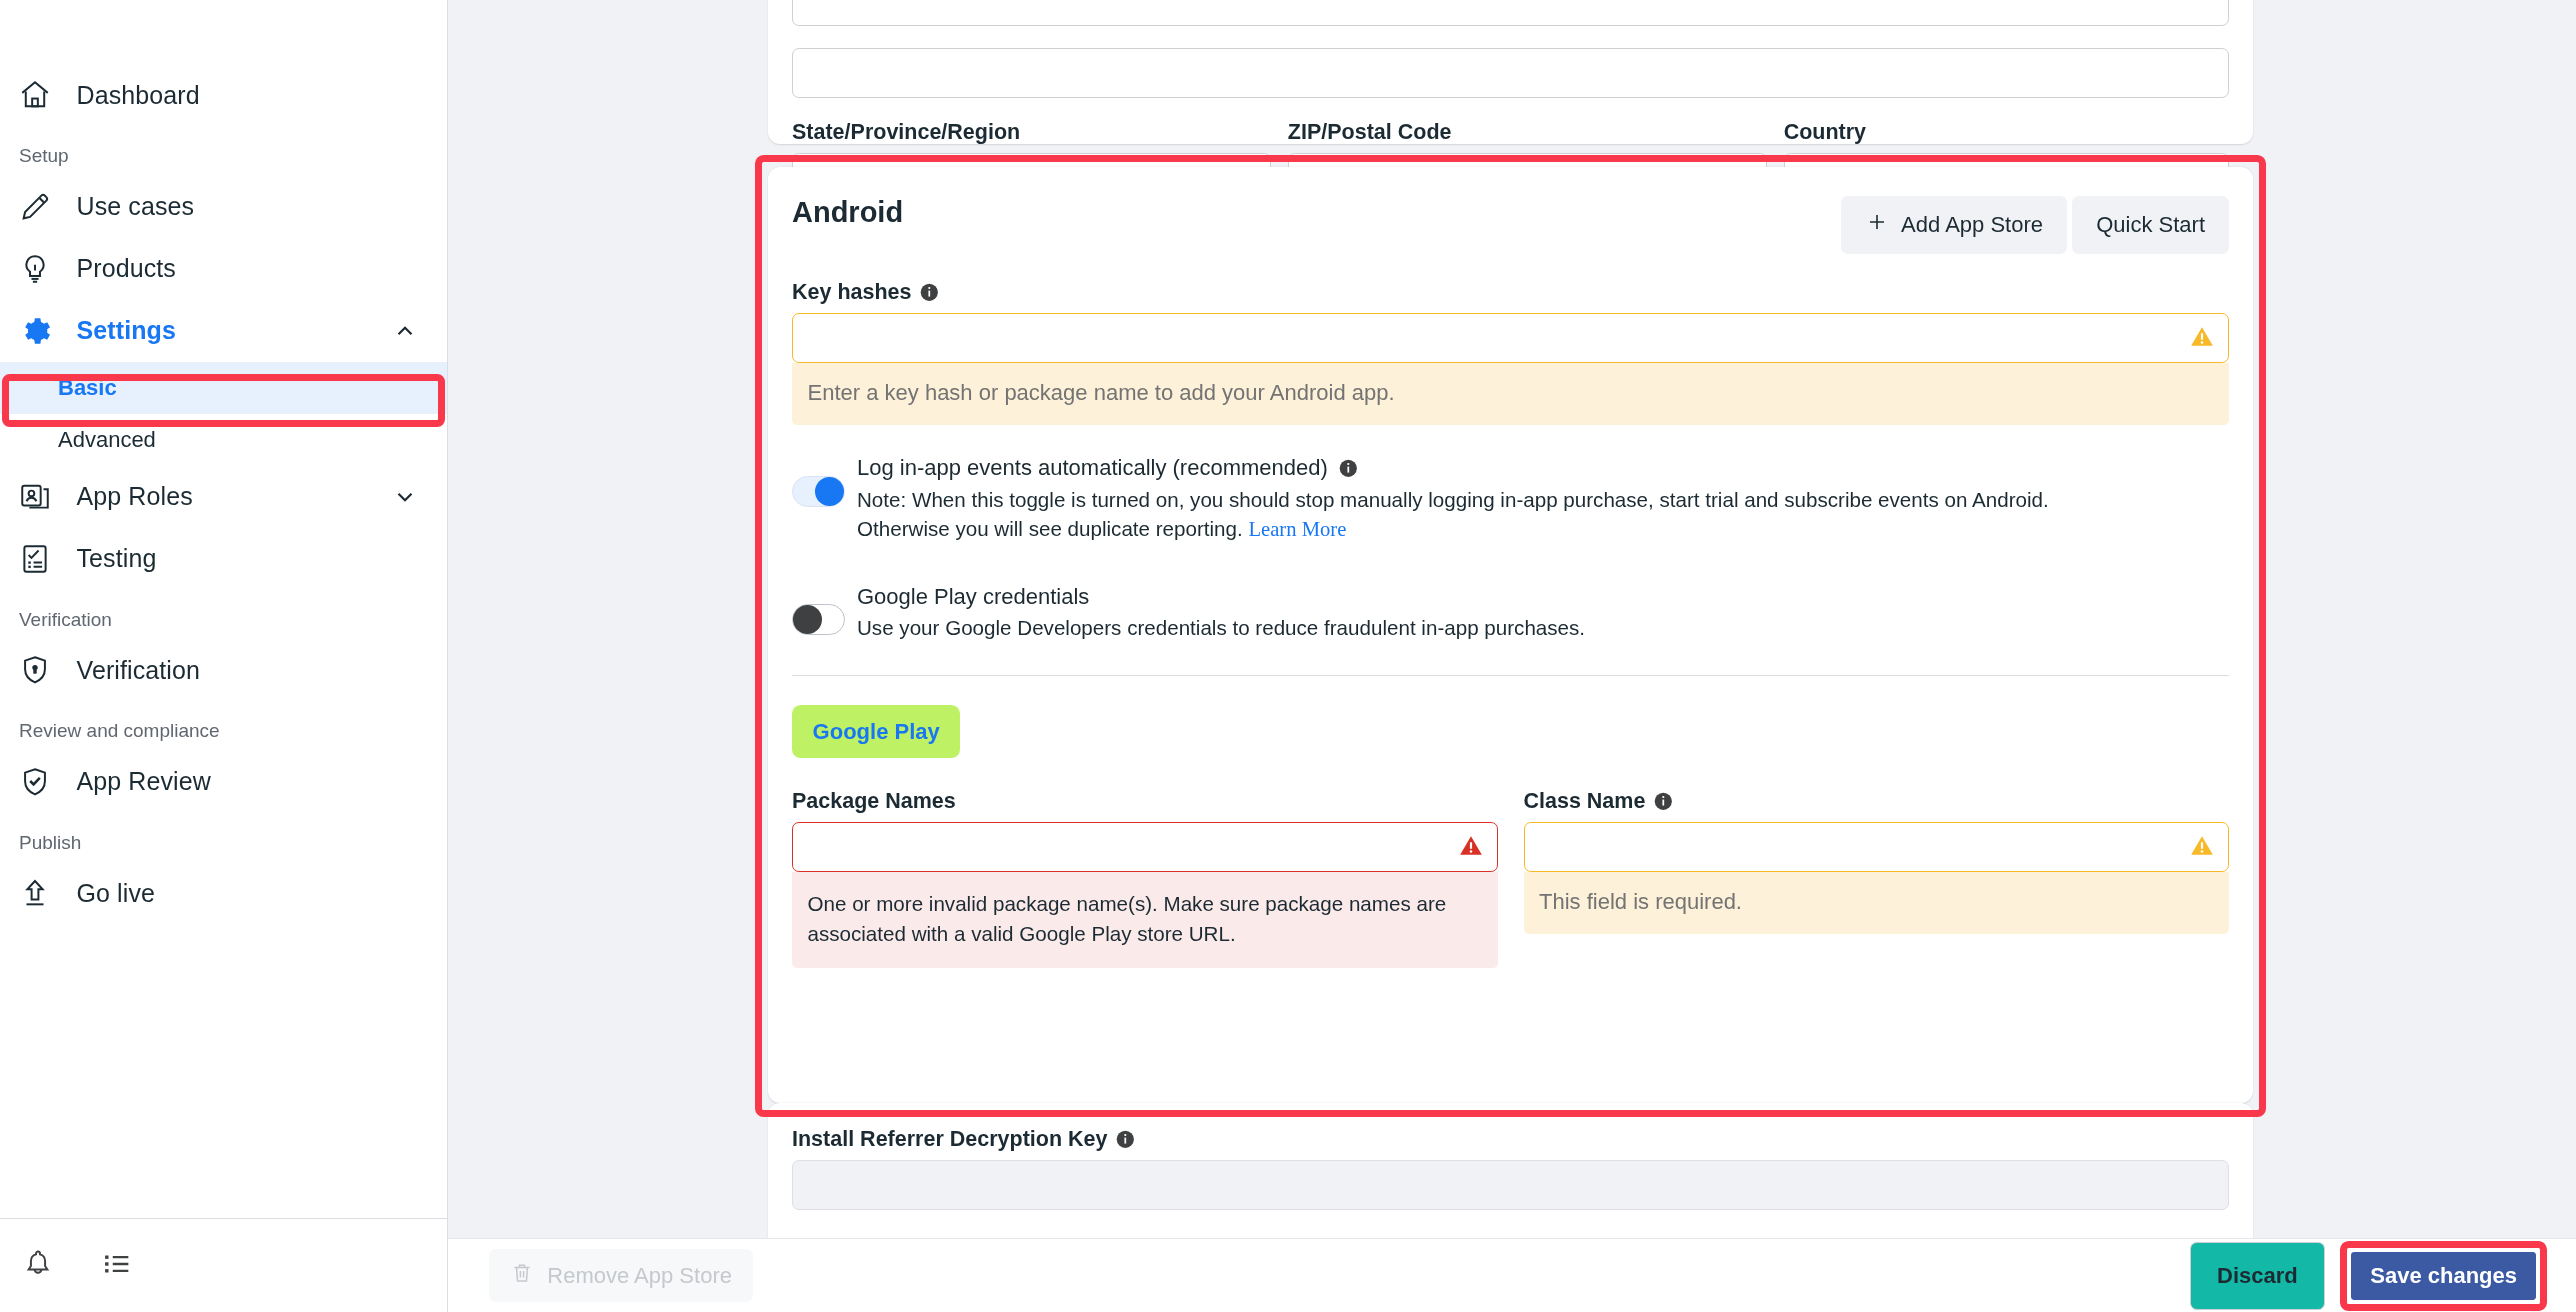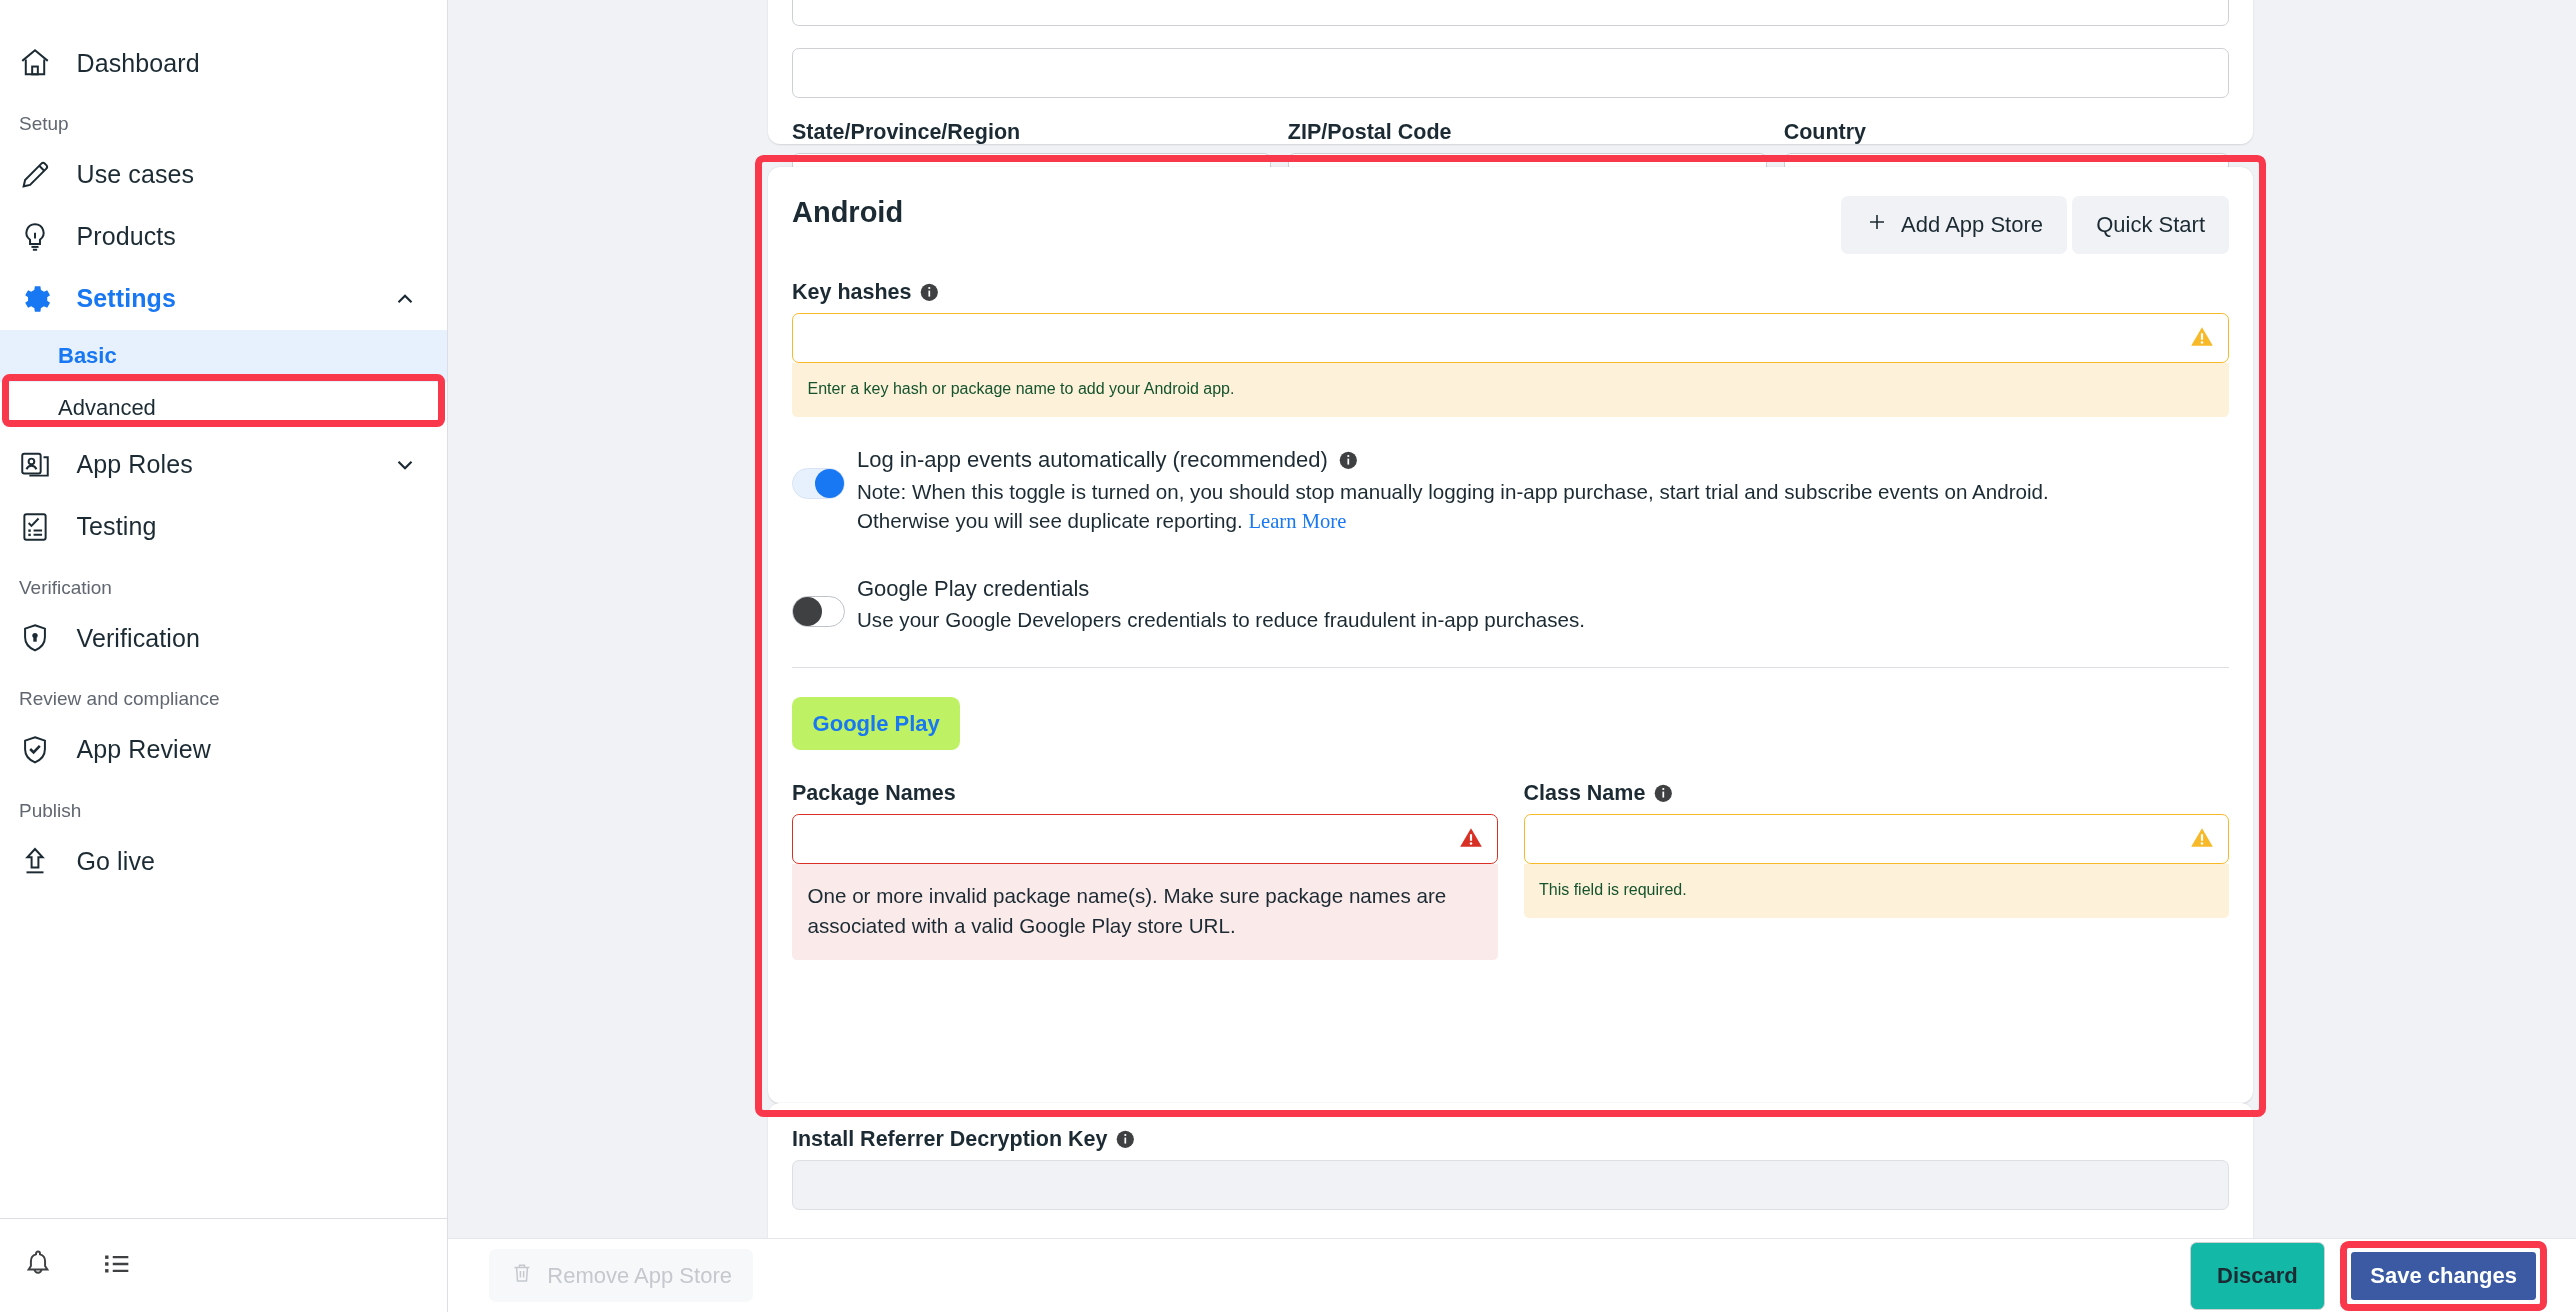--- a/index.html
+++ b/index.html
@@ -10,21 +10,21 @@
     overflow: hidden;
   }
   .app { position: relative; width: 2576px; height: 1312px; display: flex; }
 
   
   .sidebar {
     width: 448px; height: 1312px; background: #ffffff;
     border-right: 0.9px solid #DCDEE3;
     position: relative; flex: 0 0 448px;
   }
-  .nav-scroll { padding-top: 32px; }
+  .nav-scroll { padding-top: 24px; margin-top: 40px; }
   .nav-item {
     display: flex; align-items: center; gap: 22px;
     height: 62px; padding: 0 29px 0 15.5px;
     cursor: pointer; position: relative;
   }
   .nav-item .ico {
     width: 39px; height: 39px; flex: 0 0 39px;
     display: flex; align-items: center; justify-content: center;
   }
   .nav-item .lbl {
@@ -88,21 +88,21 @@
   }
   .inp.grey { background: #F0F2F5; border-color: #DDDFE2; }
   .inp.warn { border: 1.7px solid #F7B928; }
   .inp.err  { border: 1.7px solid #D93025; }
   .inp-wrap { position: relative; }
   .inp-icon { position: absolute; right: 13.7px; top: 50%; transform: translateY(-50%); }
 
   .row3 { display: flex; gap: 17px; }
 
   .help-warn {
-    background: #FDF2D9; font-size: 16px; color: #14532d;
+    background: #FDF2D9; font-size: 22px; color: #737373;
     padding: 17px 15.5px 19px 15.5px; border-radius: 0 0 5.2px 5.2px;
   }
   .help-err {
     background: #FBEAEA; font-size: 20.6px; color: #1C2B33;
     padding: 17px 15.5px 19px 15.5px; border-radius: 0 0 5.2px 5.2px;
     line-height: 1.45;
   }
 
   
   .card-android {

